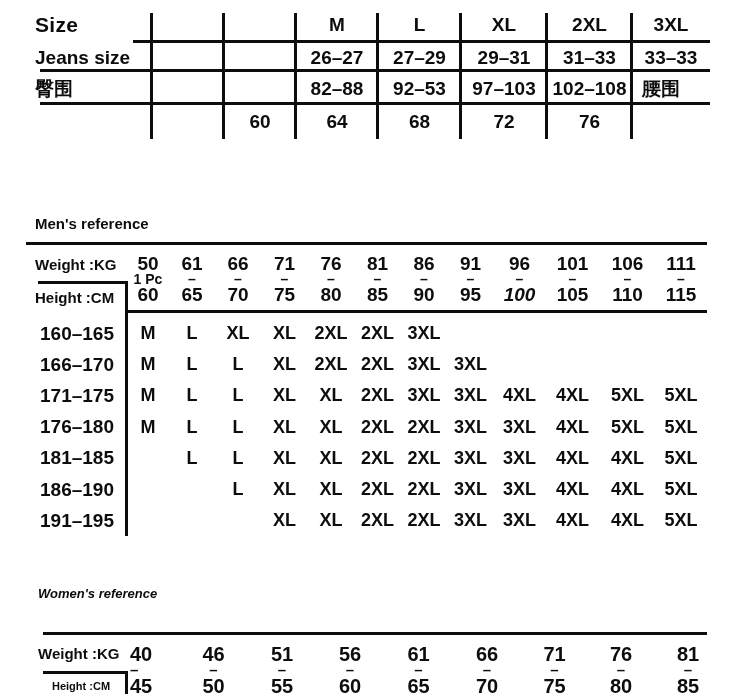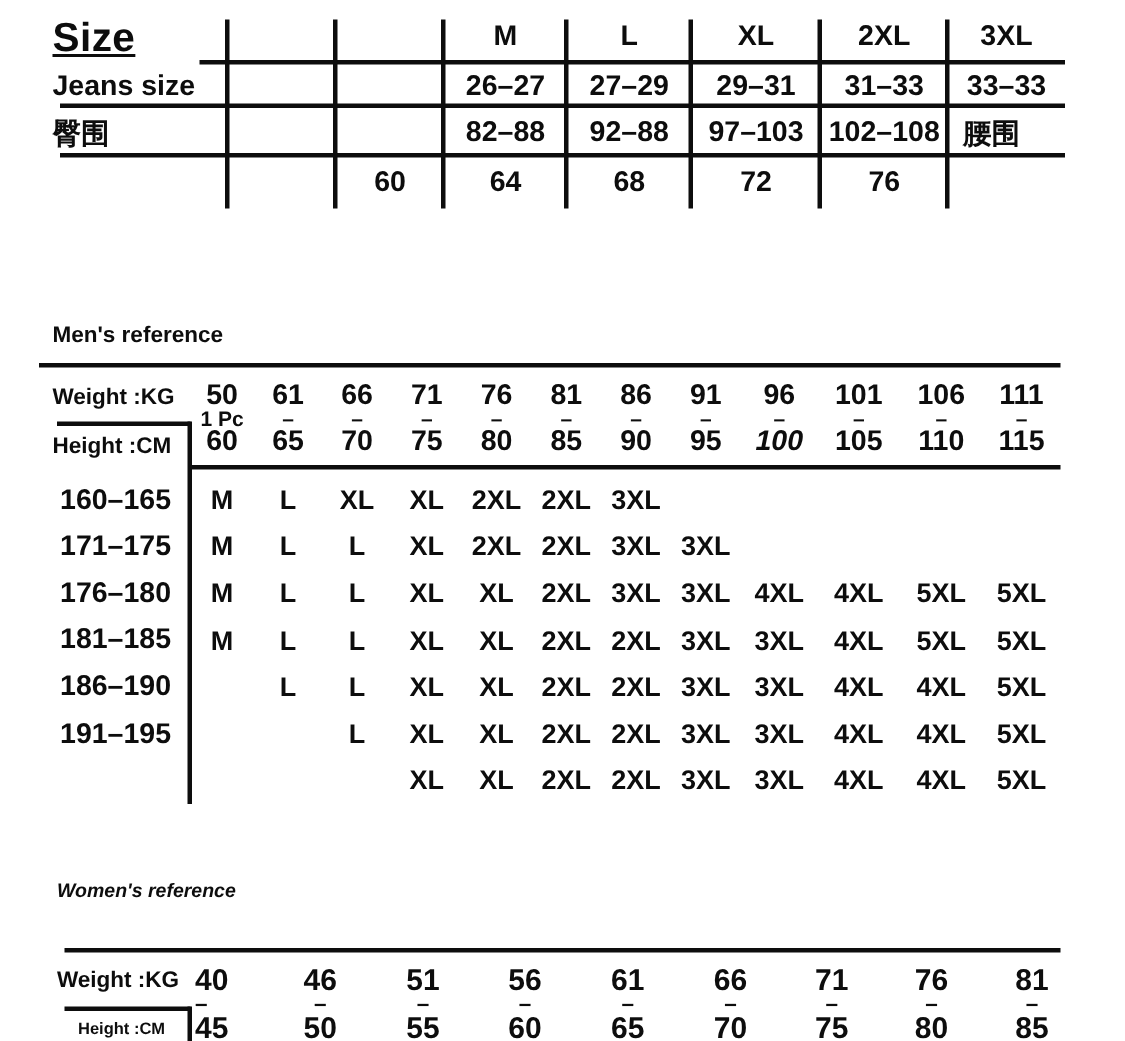--- a/index.html
+++ b/index.html
@@ -12,21 +12,21 @@
 
   
   #size-grid{
     position:absolute;left:25px;top:7px;width:685px;display:grid;
     grid-template-columns:126px 73px 72px 82px 83px 86px 85px 78px;
     grid-template-rows:36px 29px 33px 33px;
   }
   #size-grid .cell{display:flex;align-items:center;justify-content:center;
     font-weight:700;font-size:19px;white-space:nowrap;}
   #size-grid .label{justify-content:flex-start;padding-left:10px;font-size:19px;}
-  #size-grid .label.main{font-size:27px;letter-spacing:.3px;text-decoration:underline;}
+  #size-grid .label.main{font-size:21px;letter-spacing:.3px;}
 
   #t-h1{left:133px;top:40px;width:577px;height:3px;}
   #t-h2{left:40px;top:69px;width:670px;height:3px;}
   #t-h3{left:40px;top:102px;width:670px;height:3px;}
   .t-v{top:13px;width:3px;height:126px;}
   #t-v1{left:150px;} #t-v2{left:222px;} #t-v3{left:294px;} #t-v4{left:376px;}
   #t-v5{left:459px;} #t-v6{left:545px;} #t-v7{left:630px;}
 
   
   .sec-title{position:absolute;font-weight:700;white-space:nowrap;}
@@ -91,21 +91,21 @@
       <div class="cell val"></div>
       <div class="cell val">26–27</div>
       <div class="cell val">27–29</div>
       <div class="cell val">29–31</div>
       <div class="cell val">31–33</div>
       <div class="cell val">33–33</div>
       <div class="cell label">臀围</div>
       <div class="cell val"></div>
       <div class="cell val"></div>
       <div class="cell val">82–88</div>
-      <div class="cell val">92–88</div>
+      <div class="cell val">92–53</div>
       <div class="cell val">97–103</div>
       <div class="cell val">102–108</div>
       <div class="cell label">腰围</div>
       <div class="cell val"></div>
       <div class="cell val"></div>
       <div class="cell val">60</div>
       <div class="cell val">64</div>
       <div class="cell val">68</div>
       <div class="cell val">72</div>
       <div class="cell val">76</div>
@@ -185,20 +185,21 @@
         <div class="wtop" style="display: block;">111</div>
         <div class="wmid">–</div>
         <div class="wbot" style="display: block;">115</div>
       </div>
     </div>
   <div class="line" id="m-bracket"></div>
   <div class="line" id="m-vline"></div>
   <div class="line" id="m-rule2"></div>
   <div id="mens-rowlabels">
       <div class="hrow">160–165</div>
+      <div class="hrow">166–170</div>
       <div class="hrow">171–175</div>
       <div class="hrow">176–180</div>
       <div class="hrow">181–185</div>
       <div class="hrow">186–190</div>
       <div class="hrow">191–195</div>
     </div>
   <div id="mens-body" class="mens-cols">
       <div class="bcell">M</div>
       <div class="bcell">L</div>
       <div class="bcell">XL</div>

